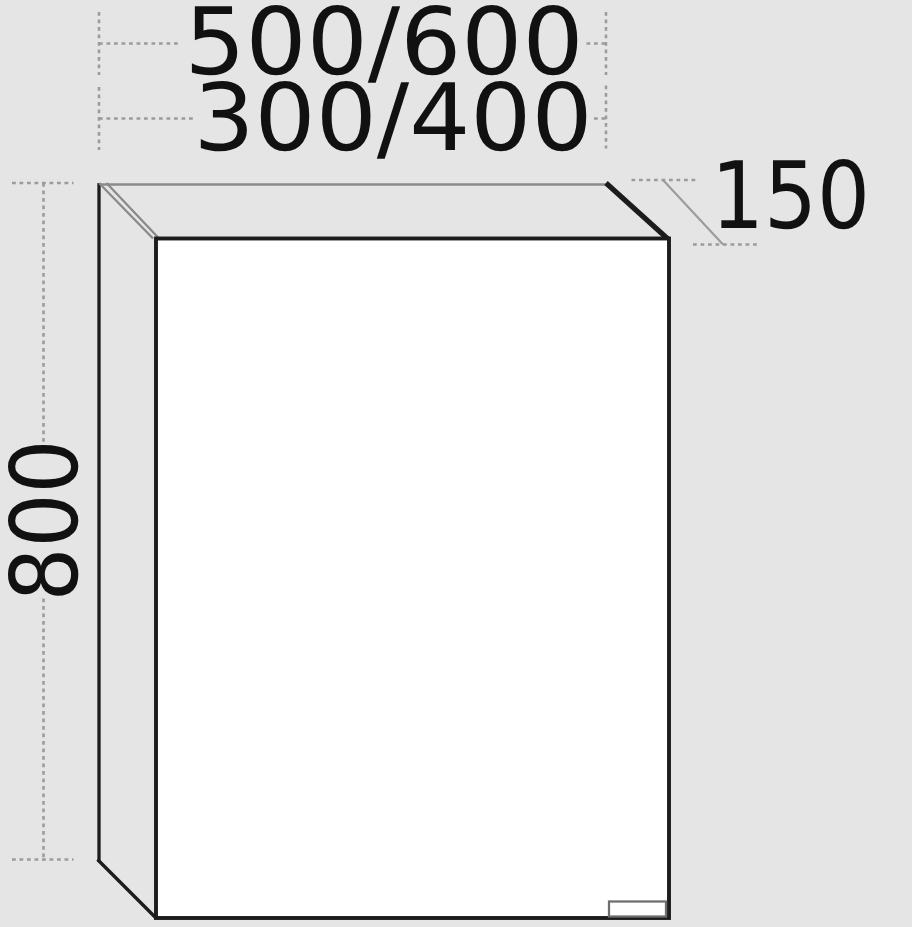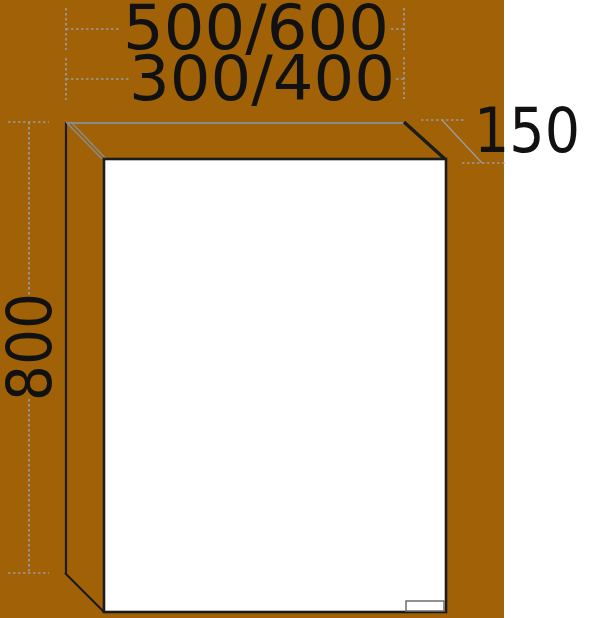--- a/index.html
+++ b/index.html
@@ -8,23 +8,23 @@
     background: #ffffff;
   }
   body {
     width: 608px;
     height: 618px;
     overflow: hidden;
     font-family: "DejaVu Sans", sans-serif;
   }
   .canvas {
     position: relative;
-    width: 504px;
+    width: 608px;
     height: 618px;
-    background: #a16207;
+    background: #e5e5e5;
   }
   svg { display: block; }
   text.dim-label {
     font-family: "DejaVu Sans", sans-serif;
     font-size: 62px;
     fill: #111111;
     letter-spacing: 0px;
   }
   .dimline {
     stroke: #9b9b9b;

